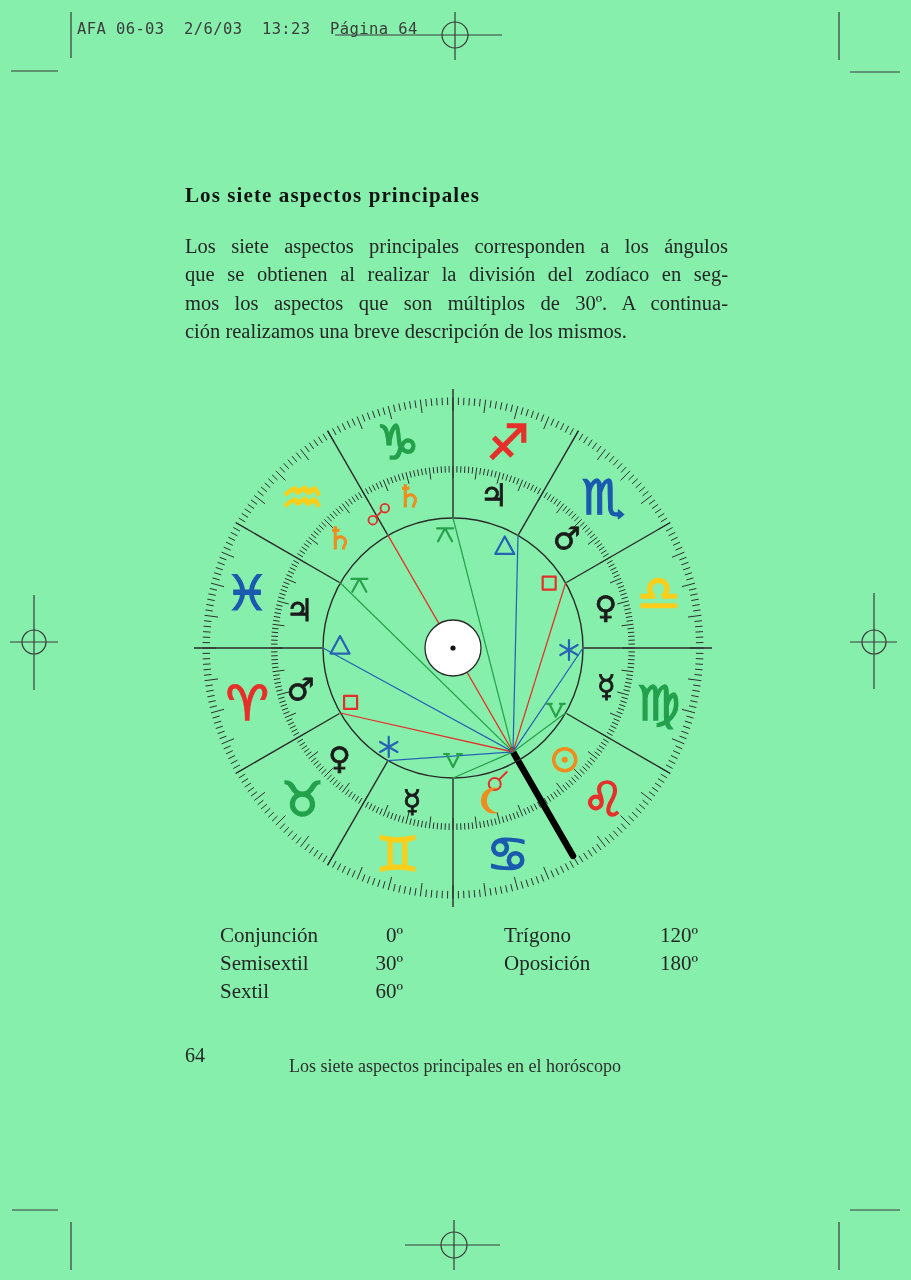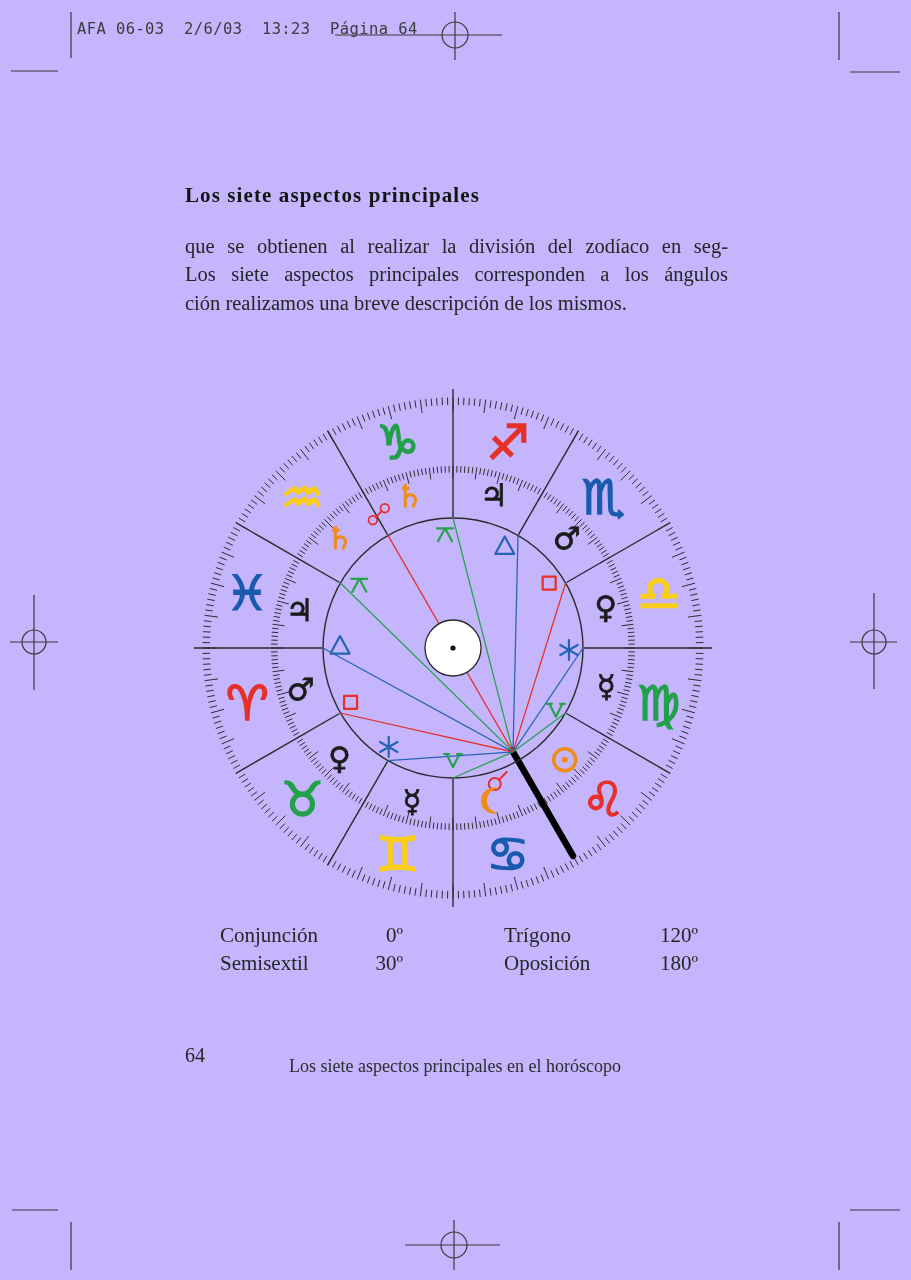--- a/index.html
+++ b/index.html
@@ -1,17 +1,17 @@
 <!DOCTYPE html>
 <html><head>
 <meta charset="utf-8">
 <style>
   html,body{margin:0;padding:0;background:#888;}
   .page{
-    position:relative;width:911px;height:1280px;background:#c4b5fd;
+    position:relative;width:911px;height:1280px;background:#86efac;
     font-family:"Liberation Serif","DejaVu Serif",serif;color:#1f1f1f;overflow:hidden;
   }
   .marks{position:absolute;left:0;top:0;width:911px;height:1280px;pointer-events:none;}
   .marks line,.marks circle{stroke:#3a3a3a;stroke-width:1.2;fill:none;}
   .header{
     position:absolute;left:77px;top:20px;
     font-family:"DejaVu Sans Mono","Liberation Mono",monospace;
     font-size:15.5px;letter-spacing:.4px;color:#3c3c3c;white-space:pre;
   }
   .title{
@@ -65,22 +65,23 @@
         <line x1="454" y1="1220" x2="454" y2="1270"></line>
         <circle cx="454" cy="1245" r="13"></circle>
     </g>
   </svg>
 
   <div class="header">AFA 06-03  2/6/03  13:23  Página 64</div>
 
   <h1 class="title">Los siete aspectos principales</h1>
 
   <div class="para">
+      <div class="pline">Los siete aspectos principales corresponden a los ángulos</div>
       <div class="pline">que se obtienen al realizar la división del zodíaco en seg-</div>
-      <div class="pline">Los siete aspectos principales corresponden a los ángulos</div>
+      <div class="pline">mos los aspectos que son múltiplos de 30º. A continua-</div>
       <div class="pline last">ción realizamos una breve descripción de los mismos.</div>
     </div>
 
   <svg class="chart" viewBox="0 0 600 530">
       <g stroke="#2f2f2f" stroke-width="1">
         <line x1="300" y1="9.5" x2="300" y2="23"></line>
         <line x1="305.46462870115755" y1="9.559612216482776" x2="305.3010170633984" y2="17.057827419582082"></line>
         <line x1="310.92665653501666" y1="9.738420493744627" x2="310.59951112977666" y2="17.231282155608568"></line>
         <line x1="316.38348387215086" y1="10.036339728729843" x2="315.89296040292476" y2="17.520281653019367"></line>
         <line x1="321.8325135582884" y1="10.453228128017741" x2="321.1788454876809" y2="17.924688363705826"></line>
@@ -781,20 +782,24 @@
   <div class="aspects-table">
     <div class="tcol">
         <div class="trow">
           <span class="tname">Conjunción</span>
           <span class="tval">0º</span>
         </div>
         <div class="trow">
           <span class="tname">Semisextil</span>
           <span class="tval">30º</span>
         </div>
+        <div class="trow">
+          <span class="tname">Sextil</span>
+          <span class="tval">60º</span>
+        </div>
       </div>
     <div class="tcol right">
         <div class="trow">
           <span class="tname">Trígono</span>
           <span class="tval">120º</span>
         </div>
         <div class="trow">
           <span class="tname">Oposición</span>
           <span class="tval">180º</span>
         </div>

